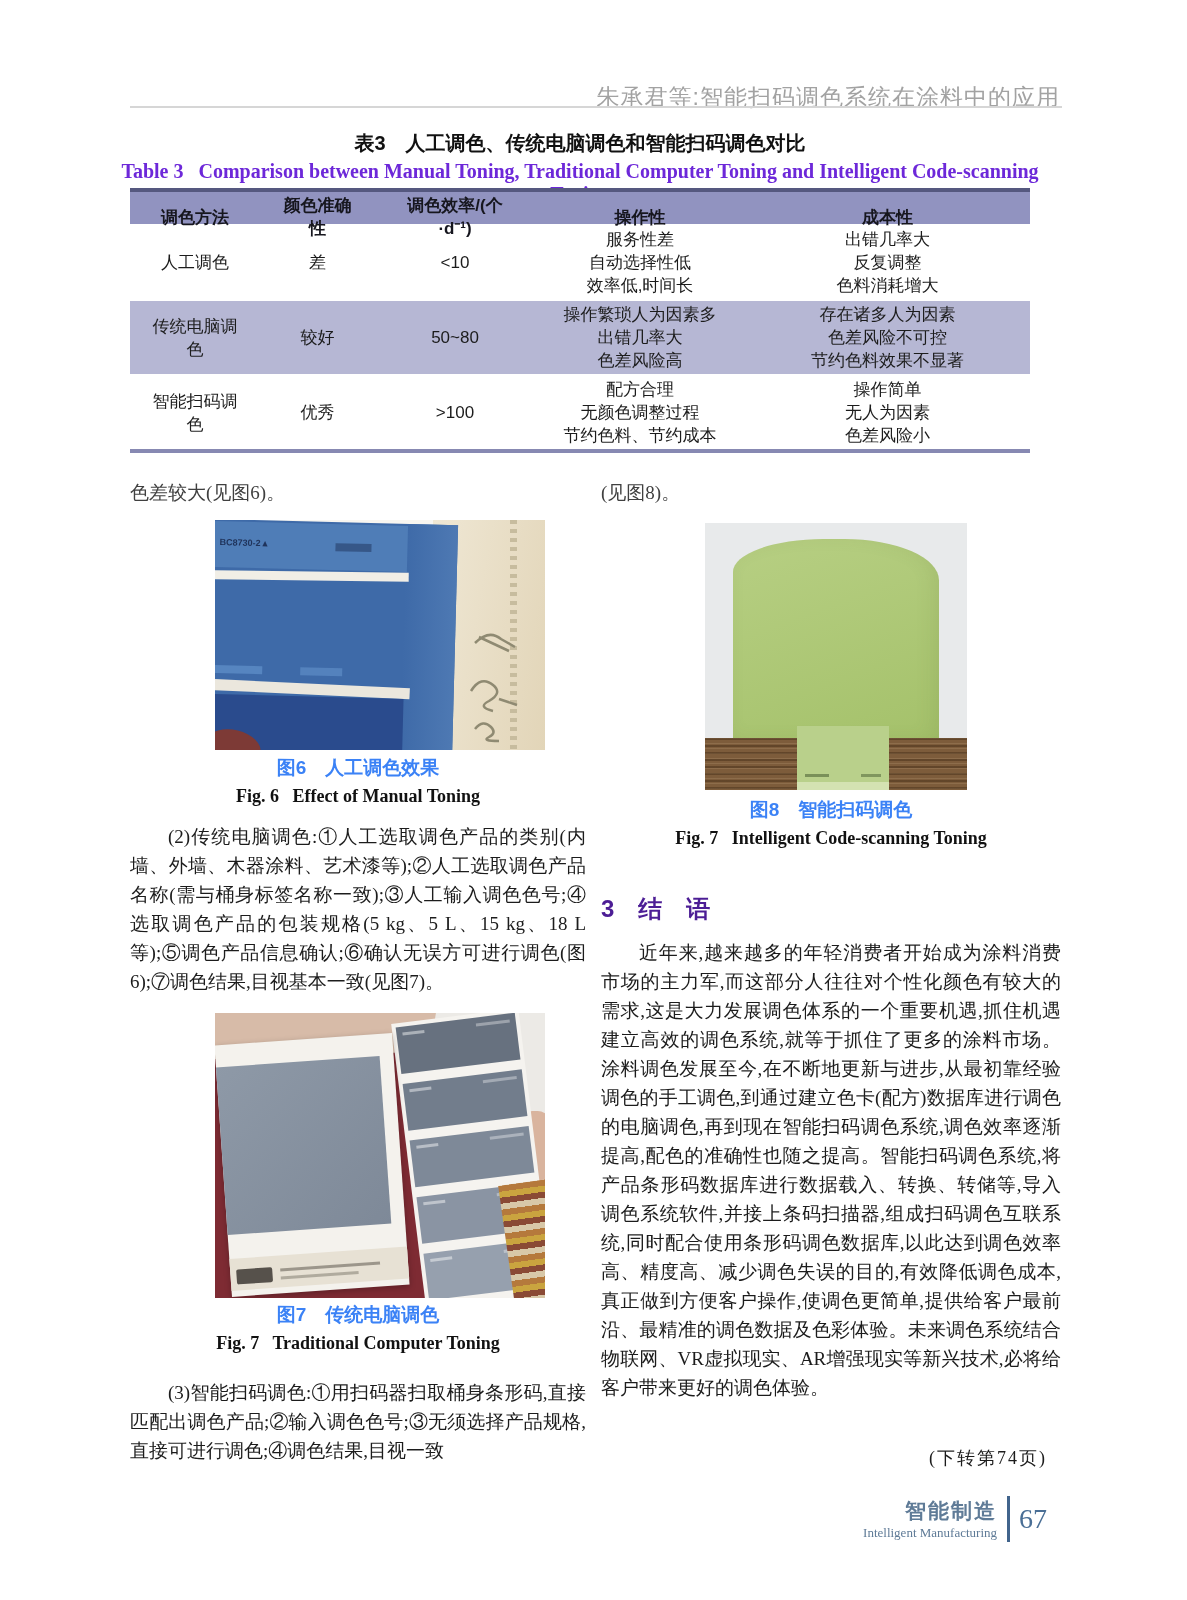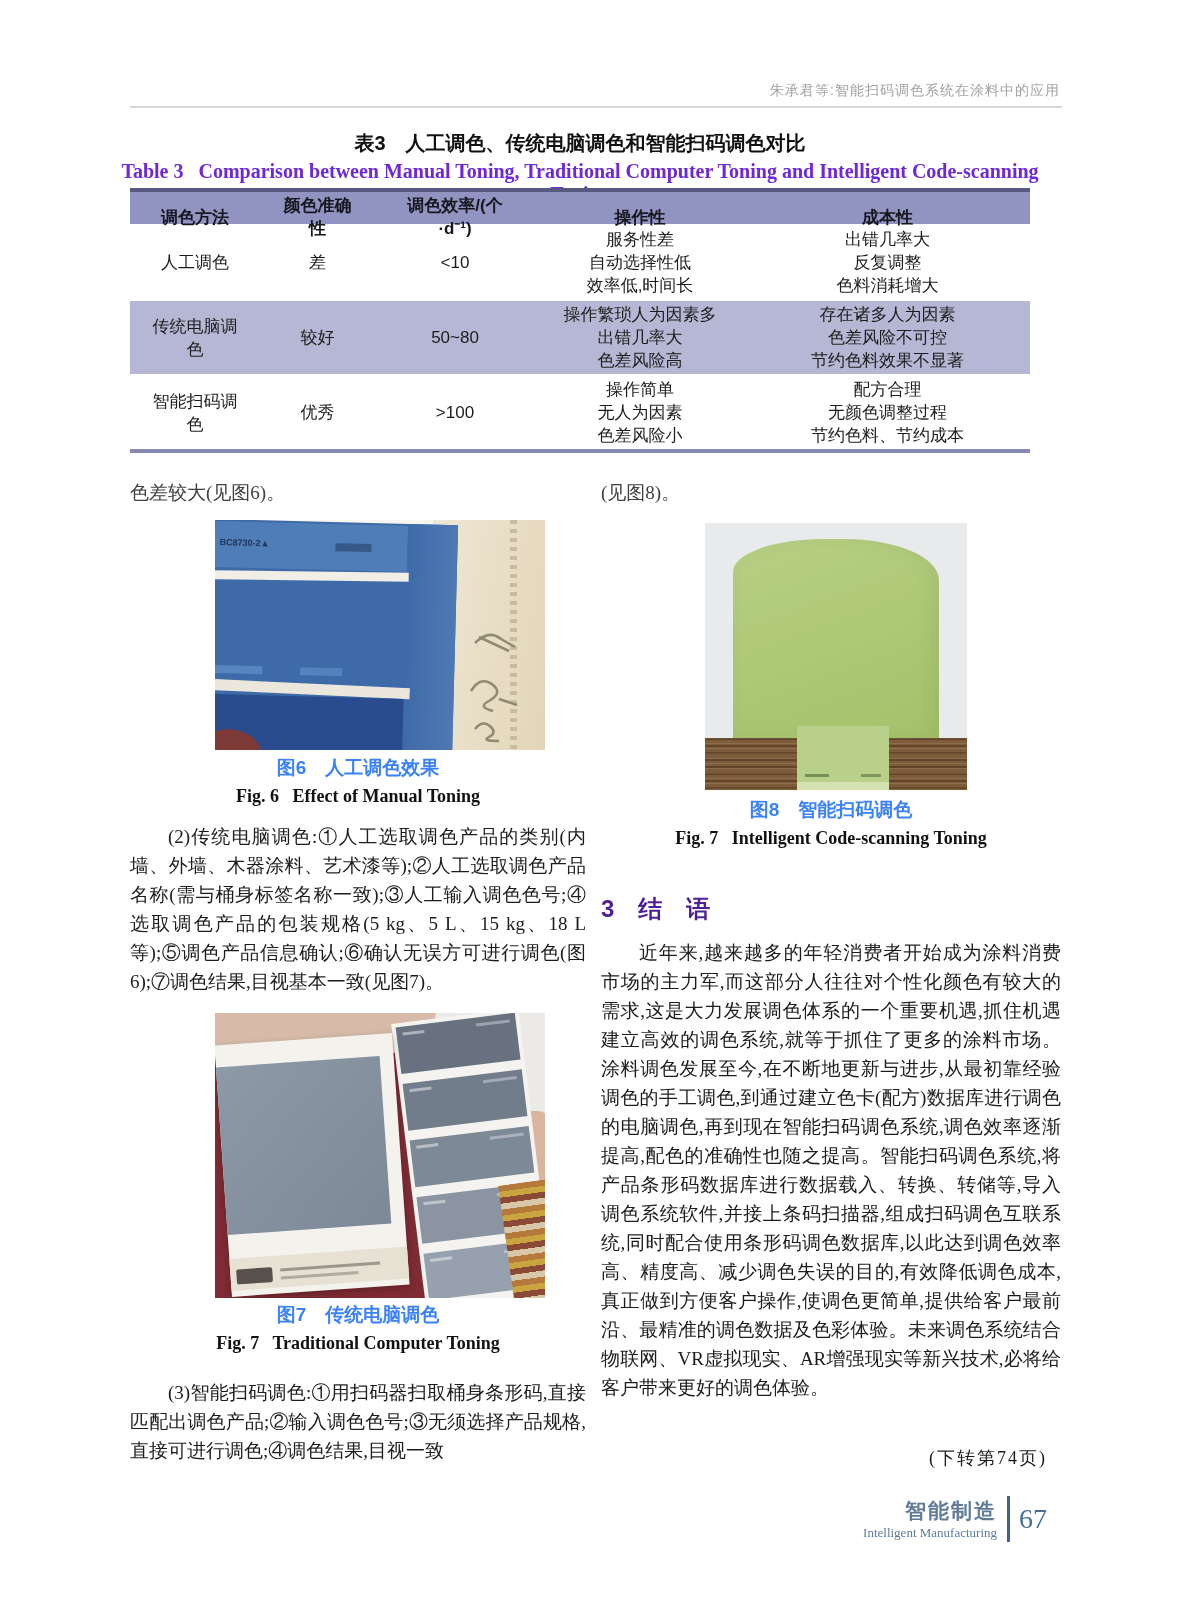--- a/index.html
+++ b/index.html
@@ -1,21 +1,21 @@
 <!DOCTYPE html>
 <html><head>
 <meta charset="utf-8">
 <style>
   html,body{margin:0;padding:0;background:#ffffff;}
   #page{position:relative;width:1187px;height:1600px;background:#ffffff;overflow:hidden;
         font-family:"Liberation Serif",serif;color:#1c1c1c;}
   .pre{white-space:pre-wrap;}
 
   
-  #running-header{position:absolute;top:82px;right:127px;font-size:14px;color:#a2a2a2;
+  #running-header{position:absolute;top:82px;right:127px;font-size:23px;color:#a2a2a2;
         font-family:"Liberation Sans",sans-serif;letter-spacing:1px;}
   #header-rule{position:absolute;top:106px;left:130px;width:932px;height:2px;background:#d6d6d6;}
 
   
   #table-title-cn{position:absolute;top:130px;left:130px;width:900px;text-align:center;
         font-size:20px;font-weight:bold;font-family:"Liberation Sans",sans-serif;color:#111;}
   #table-title-en{position:absolute;top:160px;left:100px;width:960px;text-align:center;
         font-size:20px;font-weight:bold;color:#6d28d9;}
 
   
@@ -158,28 +158,28 @@
         <div>色差风险不可控</div>
         <div>节约色料效果不显著</div>
       </div>
     </div>
 
     <div class="trow">
       <div class="tc">智能扫码调色</div>
       <div class="tc">优秀</div>
       <div class="tc">&gt;100</div>
       <div class="tc multi">
+        <div>配方合理</div>
+        <div>无颜色调整过程</div>
+        <div>节约色料、节约成本</div>
+      </div>
+      <div class="tc multi">
         <div>操作简单</div>
         <div>无人为因素</div>
         <div>色差风险小</div>
-      </div>
-      <div class="tc multi">
-        <div>配方合理</div>
-        <div>无颜色调整过程</div>
-        <div>节约色料、节约成本</div>
       </div>
     </div>
   </div>
 
   <div class="lead" style="position:absolute;left:130px;top:478px;width:456px;">色差较大(见图6)。</div>
 
   <div id="fig6-photo">
     <div class="f6-paper"></div>
     <div class="f6-perf"></div>
     <svg class="f6-hand" viewBox="0 0 78 130">

